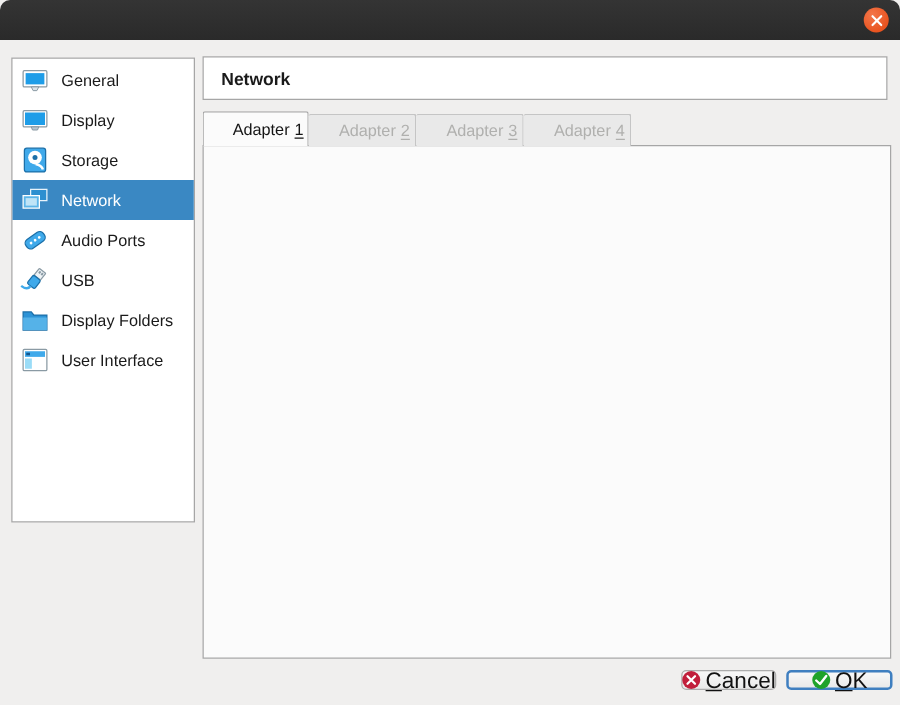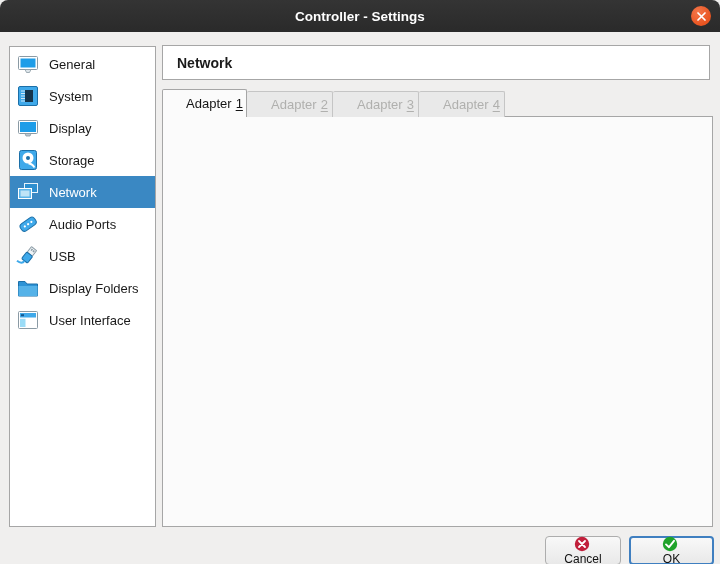--- a/index.html
+++ b/index.html
@@ -24,21 +24,21 @@
   .close-btn {
     position: absolute; right: 9px; top: 6px; width: 20px; height: 20px;
     border-radius: 50%;
     background: radial-gradient(circle at 35% 30%, #f3764a, #e95420 70%);
     display: flex; align-items: center; justify-content: center;
     cursor: default;
   }
 
   
   .sidebar {
-    position: absolute; left: 9px; top: 46px; width: 147px; height: 481px;
+    position: absolute; left: 9px; top: 46px; width: 147px; height: 372px;
     background: #ffffff; border: 1px solid #a6a6a6;
     padding-top: 1px;
   }
   .side-item {
     height: 32px; display: flex; align-items: center;
     padding-left: 5px;
   }
   .side-item .icon { width: 26px; height: 26px; display: flex; align-items: center; justify-content: center; flex: none; }
   .side-item .lbl { margin-left: 8px; white-space: nowrap; }
   .side-item.selected { background: #3a88c3; color: #ffffff; }
@@ -112,35 +112,34 @@
     border-top: 5px solid #6b6b6b;
   }
   .advanced {
     position: absolute; left: 199px; top: 221px;
     display: flex; align-items: center; color: #141414;
   }
   .advanced .tri { margin-right: 6px; display: flex; }
 
   
   .btn {
-    position: absolute; top: 536px; height: 29px;
+    position: absolute; top: 536px; height: 16px;
     border-radius: 4px;
     background: linear-gradient(#f8f8f8, #e9e9e9);
     display: flex; align-items: center; justify-content: center;
-    font-size: 12px; color: #111; flex-direction: column;
+    font-size: 18px; color: #111;
   }
   .btn .bicon { display: flex; margin-right: 3px; }
   .btn-cancel { left: 545px; width: 76px; border: 1px solid #adadad; }
   .btn-ok { left: 629px; width: 85px; border: 2px solid #3f7fc0; }
 </style>
 </head>
 <body>
 
 <div class="titlebar">
-  <span class="title">Controller - Settings</span>
   <span class="close-btn">
     <span style="display:flex">
       <svg width="11" height="11" viewBox="0 0 11 11">
           <path d="M2 2 L9 9 M9 2 L2 9" stroke="#ffffff" stroke-width="1.7" stroke-linecap="round"></path>
         </svg>
     </span>
   </span>
 </div>
 
 <div class="sidebar">
@@ -149,36 +148,20 @@
     <span class="icon">
       <svg width="24" height="24" viewBox="0 0 24 24">
           <rect x="2.5" y="4.5" width="19" height="13" rx="1" fill="#ffffff" stroke="#8a9aa4"></rect>
           <rect x="4.5" y="6.5" width="15" height="9" fill="#1e9de8"></rect>
           <path d="M9 17.5 h6 l-1.5 3 h-3 z" fill="#dde5ea" stroke="#8a9aa4" stroke-width="0.8"></path>
         </svg>
     </span>
     <span class="lbl">General</span>
   </div>
 
-  <div class="side-item">
-    <span class="icon">
-      <svg width="24" height="24" viewBox="0 0 24 24">
-          <rect x="2.5" y="2.5" width="19" height="19" rx="1.5" fill="#3fa9ea" stroke="#1b6fa8"></rect>
-          <rect x="9" y="6" width="8" height="12" fill="#14344c"></rect>
-          <g stroke="#cfe9fb" stroke-width="1">
-            <line x1="5" y1="7" x2="9" y2="7"></line>
-            <line x1="5" y1="9.5" x2="9" y2="9.5"></line>
-            <line x1="5" y1="12" x2="9" y2="12"></line>
-            <line x1="5" y1="14.5" x2="9" y2="14.5"></line>
-            <line x1="5" y1="17" x2="9" y2="17"></line>
-          </g>
-        </svg>
-    </span>
-    <span class="lbl">System</span>
-  </div>
 
   <div class="side-item">
     <span class="icon">
       <svg width="24" height="24" viewBox="0 0 24 24">
           <rect x="2.5" y="4.5" width="19" height="13" rx="1" fill="#ffffff" stroke="#8a9aa4"></rect>
           <rect x="4" y="6" width="16" height="10" fill="#1e9de8"></rect>
           <path d="M9 17.5 h6 l-1 2.5 h-4 z" fill="#b9c7d1" stroke="#8a9aa4" stroke-width="0.8"></path>
         </svg>
     </span>
     <span class="lbl">Display</span>

